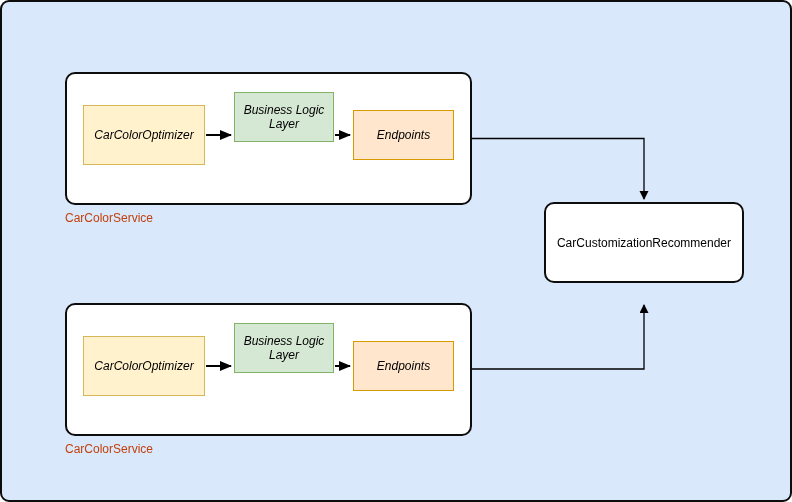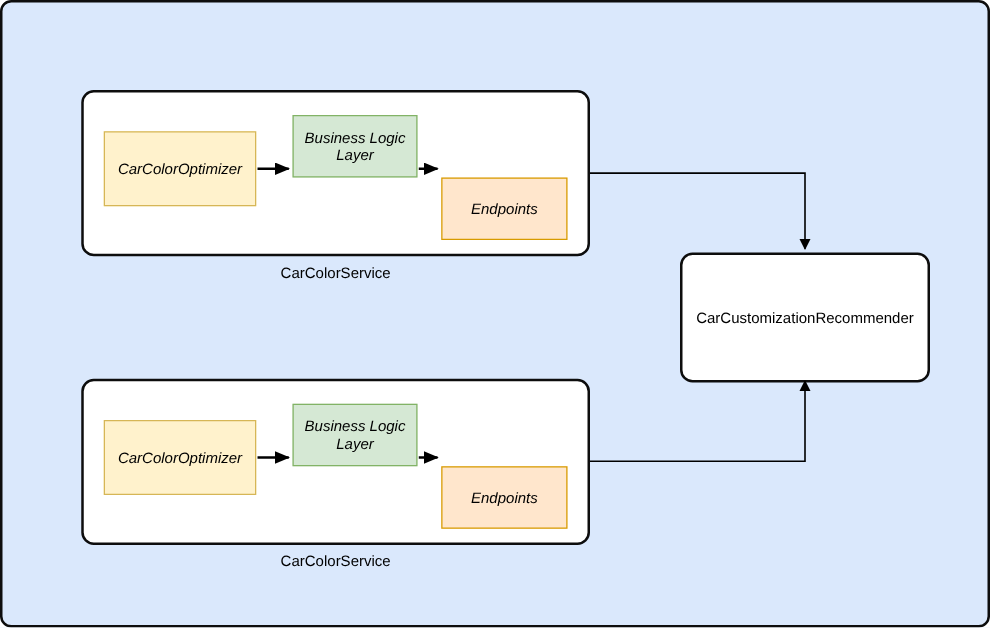--- a/index.html
+++ b/index.html
@@ -36,23 +36,22 @@
     width: 407px; height: 133px;
     box-sizing: border-box;
     background: #ffffff;
     border: 2px solid #0d0d0d;
     border-radius: 10px;
   }
   .service-label {
     position: absolute;
     left: 0; top: 139px;
     width: 407px;
-    text-align: center;
     font-size: 12px;
-    color: #000000;
+    color: #c2410c;
     line-height: 15px;
   }
   .node {
     position: absolute;
     box-sizing: border-box;
     display: flex;
     align-items: center;
     justify-content: center;
     text-align: center;
     font-size: 12px;
@@ -71,26 +70,25 @@
     left: 169px; top: 20px;
     width: 100px; height: 50px;
     background: #D5E8D4;
     border: 1px solid #82B366;
   }
   .node-endpoints {
     left: 288px; top: 38px;
     width: 101px; height: 50px;
     background: #FFE6CC;
     border: 1px solid #D79B00;
-    margin-top: 32px;
   }
   .recommender-box {
     position: absolute;
     left: 542px; top: 200px;
-    width: 200px; height: 104px;
+    width: 200px; height: 81px;
     box-sizing: border-box;
     background: #ffffff;
     border: 2px solid #0d0d0d;
     border-radius: 10px;
     display: flex;
     align-items: center;
     justify-content: center;
     text-align: center;
     font-size: 12px;
     color: #000000;

